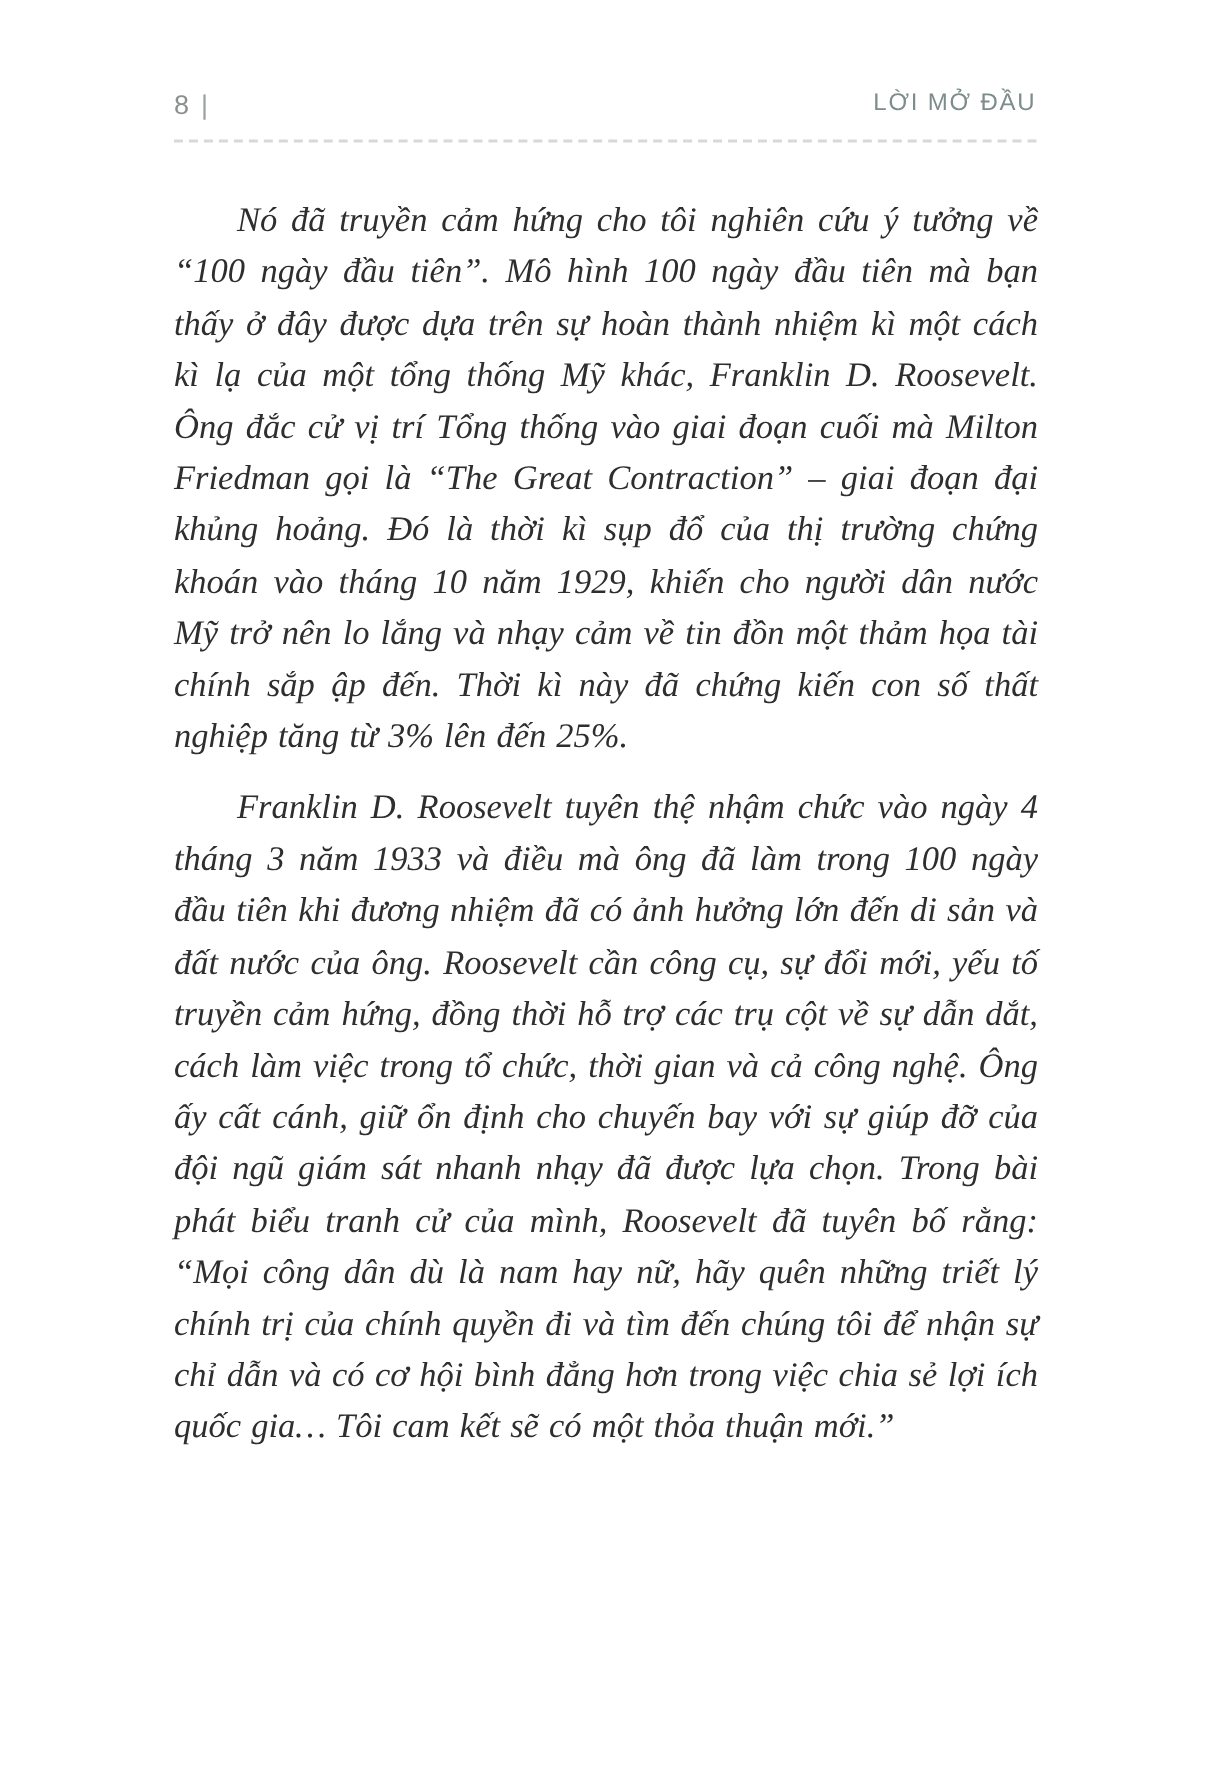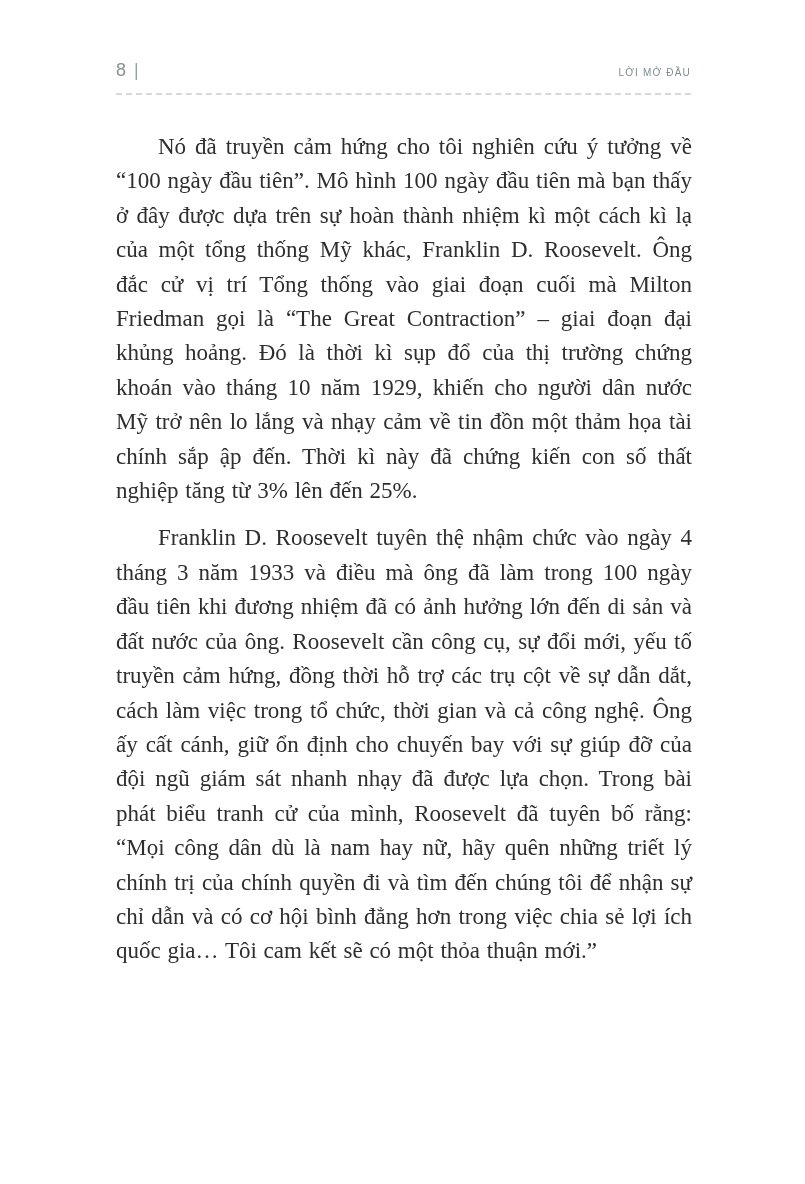--- a/index.html
+++ b/index.html
@@ -32,21 +32,21 @@
     font-family: "Liberation Sans", "DejaVu Sans", sans-serif;
     font-size: 18px;
   }
   .page-number-sep {
     color: #9aa0a0;
     font-size: 18px;
     font-weight: 300;
   }
   .header-title {
     font-family: "Liberation Sans", "DejaVu Sans", sans-serif;
-    font-size: 10px;
+    font-size: 16px;
     letter-spacing: 1.2px;
     color: #7e8c8c;
     text-transform: uppercase;
     align-self: flex-end;
     padding-bottom: 3px;
   }
   .header-divider {
     position: absolute;
     top: 93px;
     left: 116px;
@@ -61,20 +61,21 @@
     width: 576px;
   }
   .content p {
     margin: 0 0 13px 0;
     font-size: 23px;
     line-height: 34.4px;
     color: #2e2e2e;
     text-align: justify;
     text-indent: 42px;
     word-spacing: 1px;
+    font-style: italic;
   }
 </style>
 </head>
 <body>
 
 <div class="page">
 
   <div class="page-header">
     <div class="page-number-wrap">
       <span>8</span>

